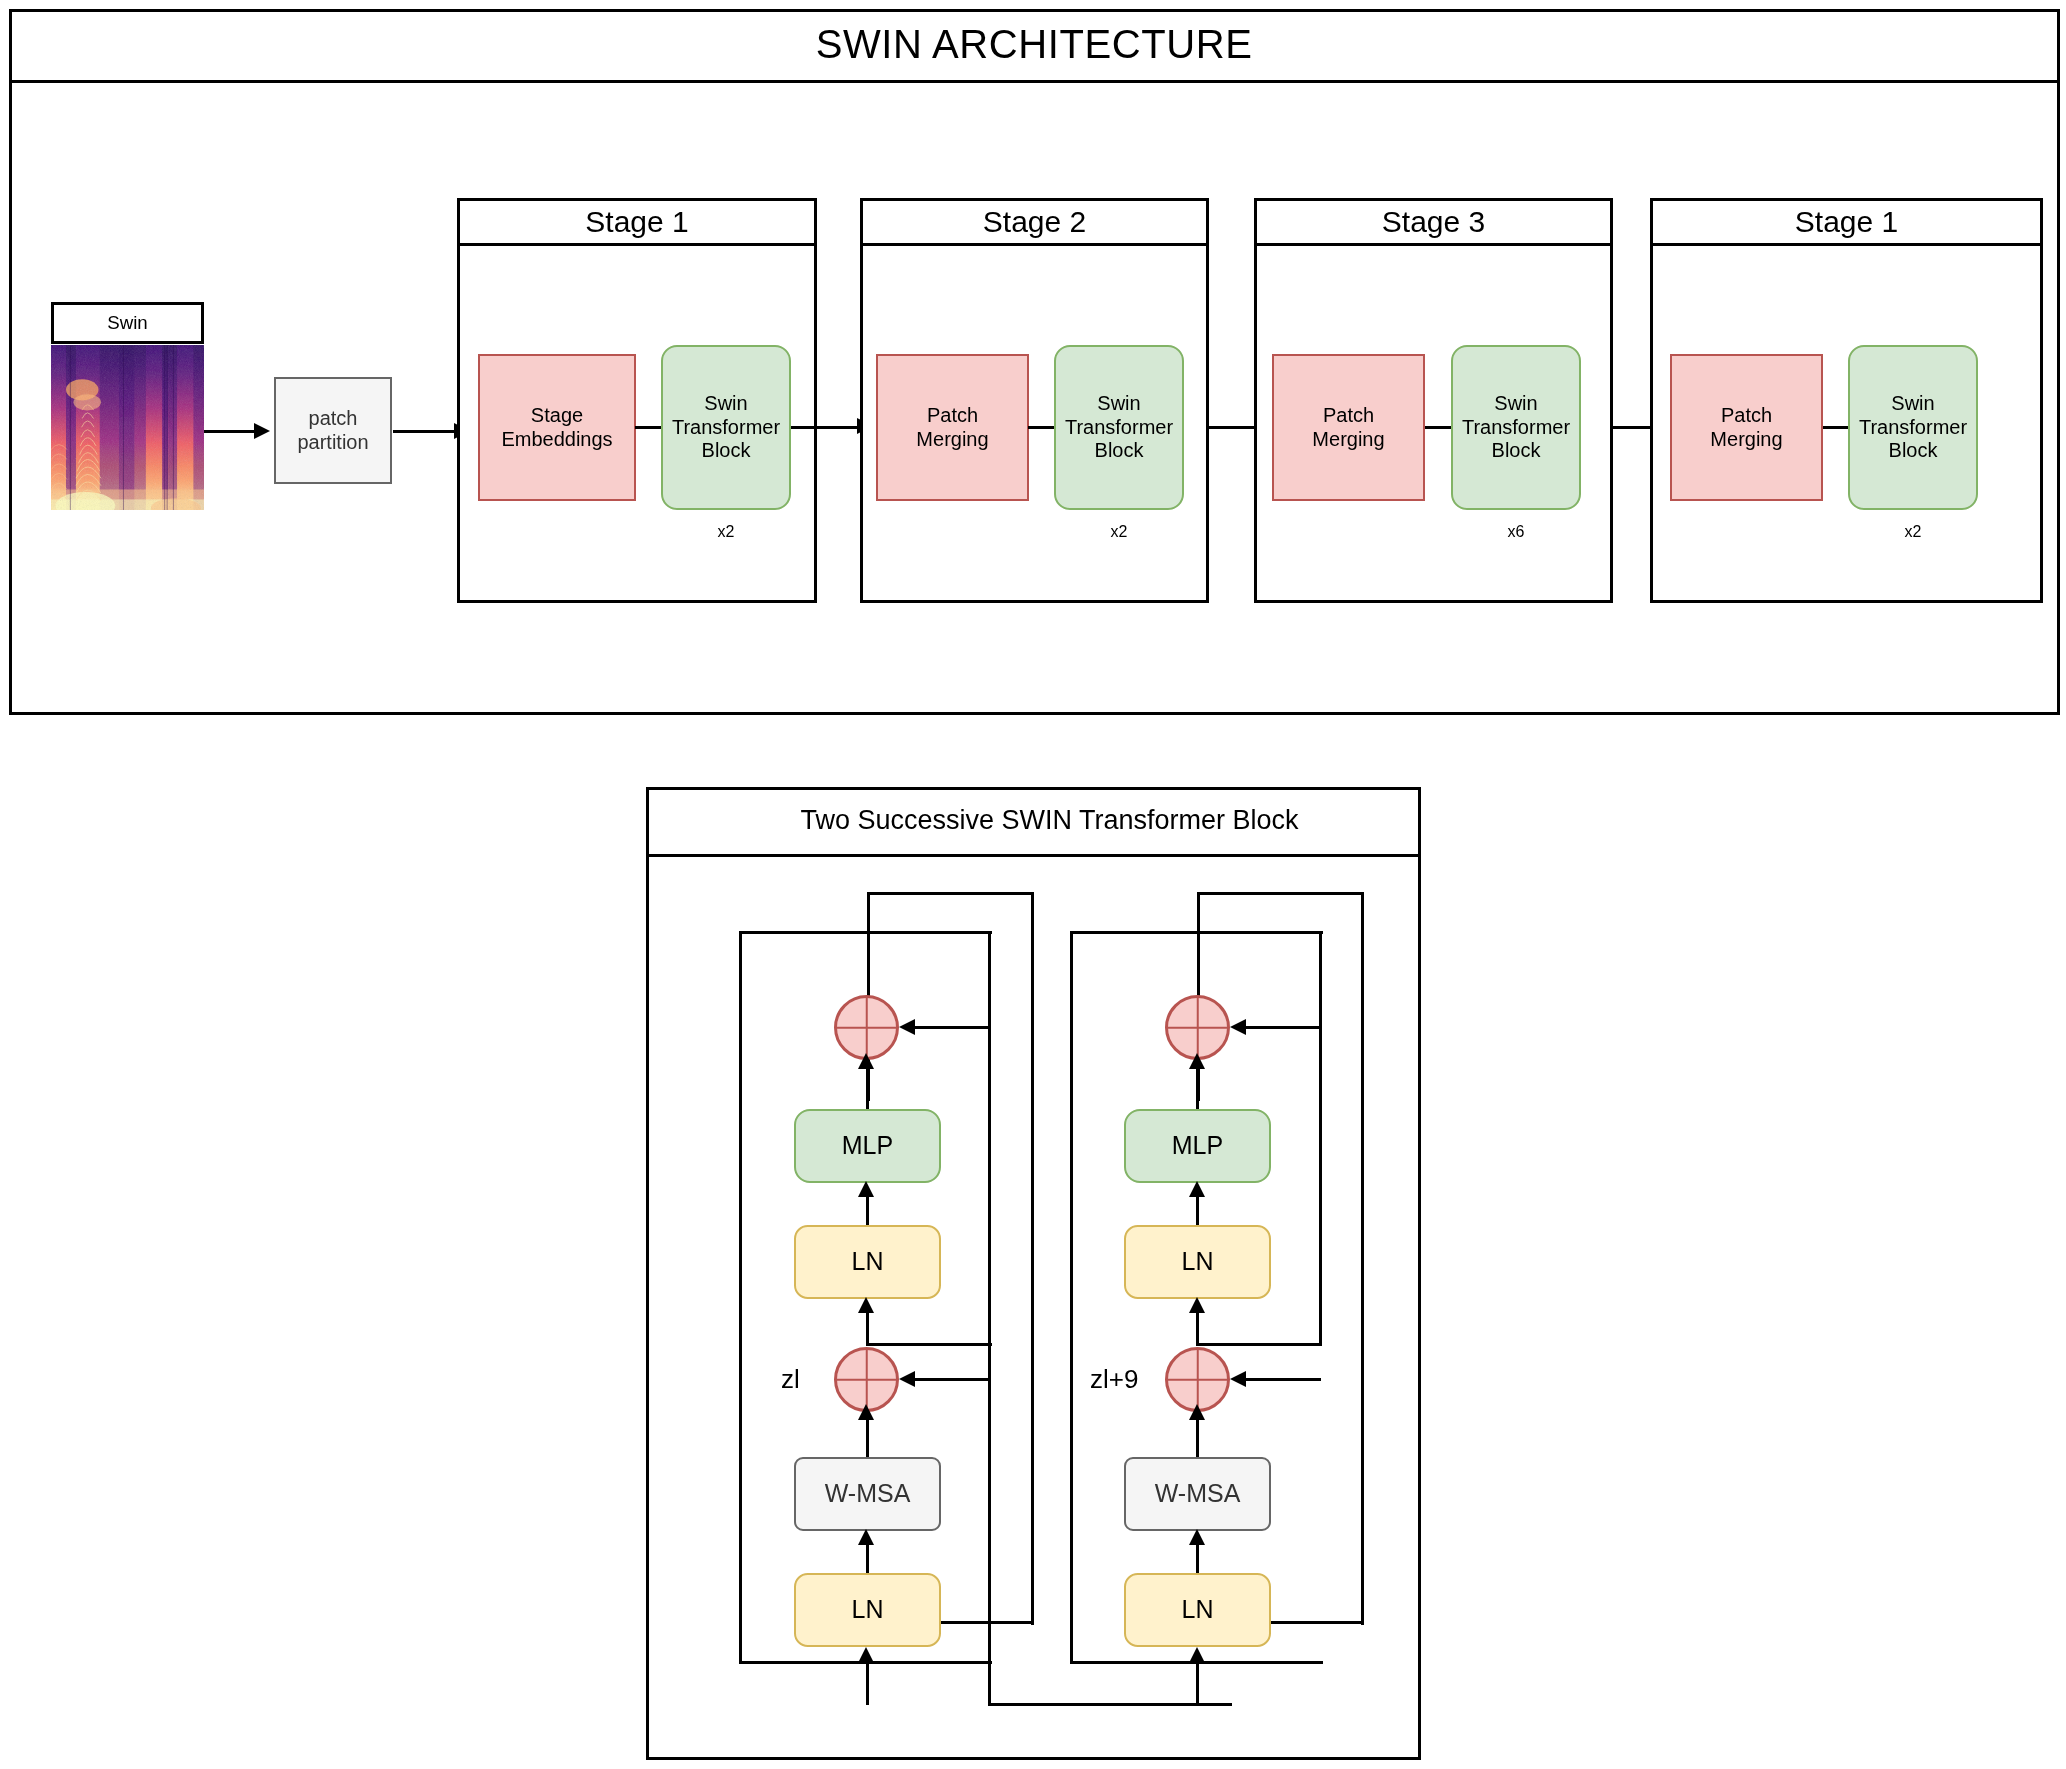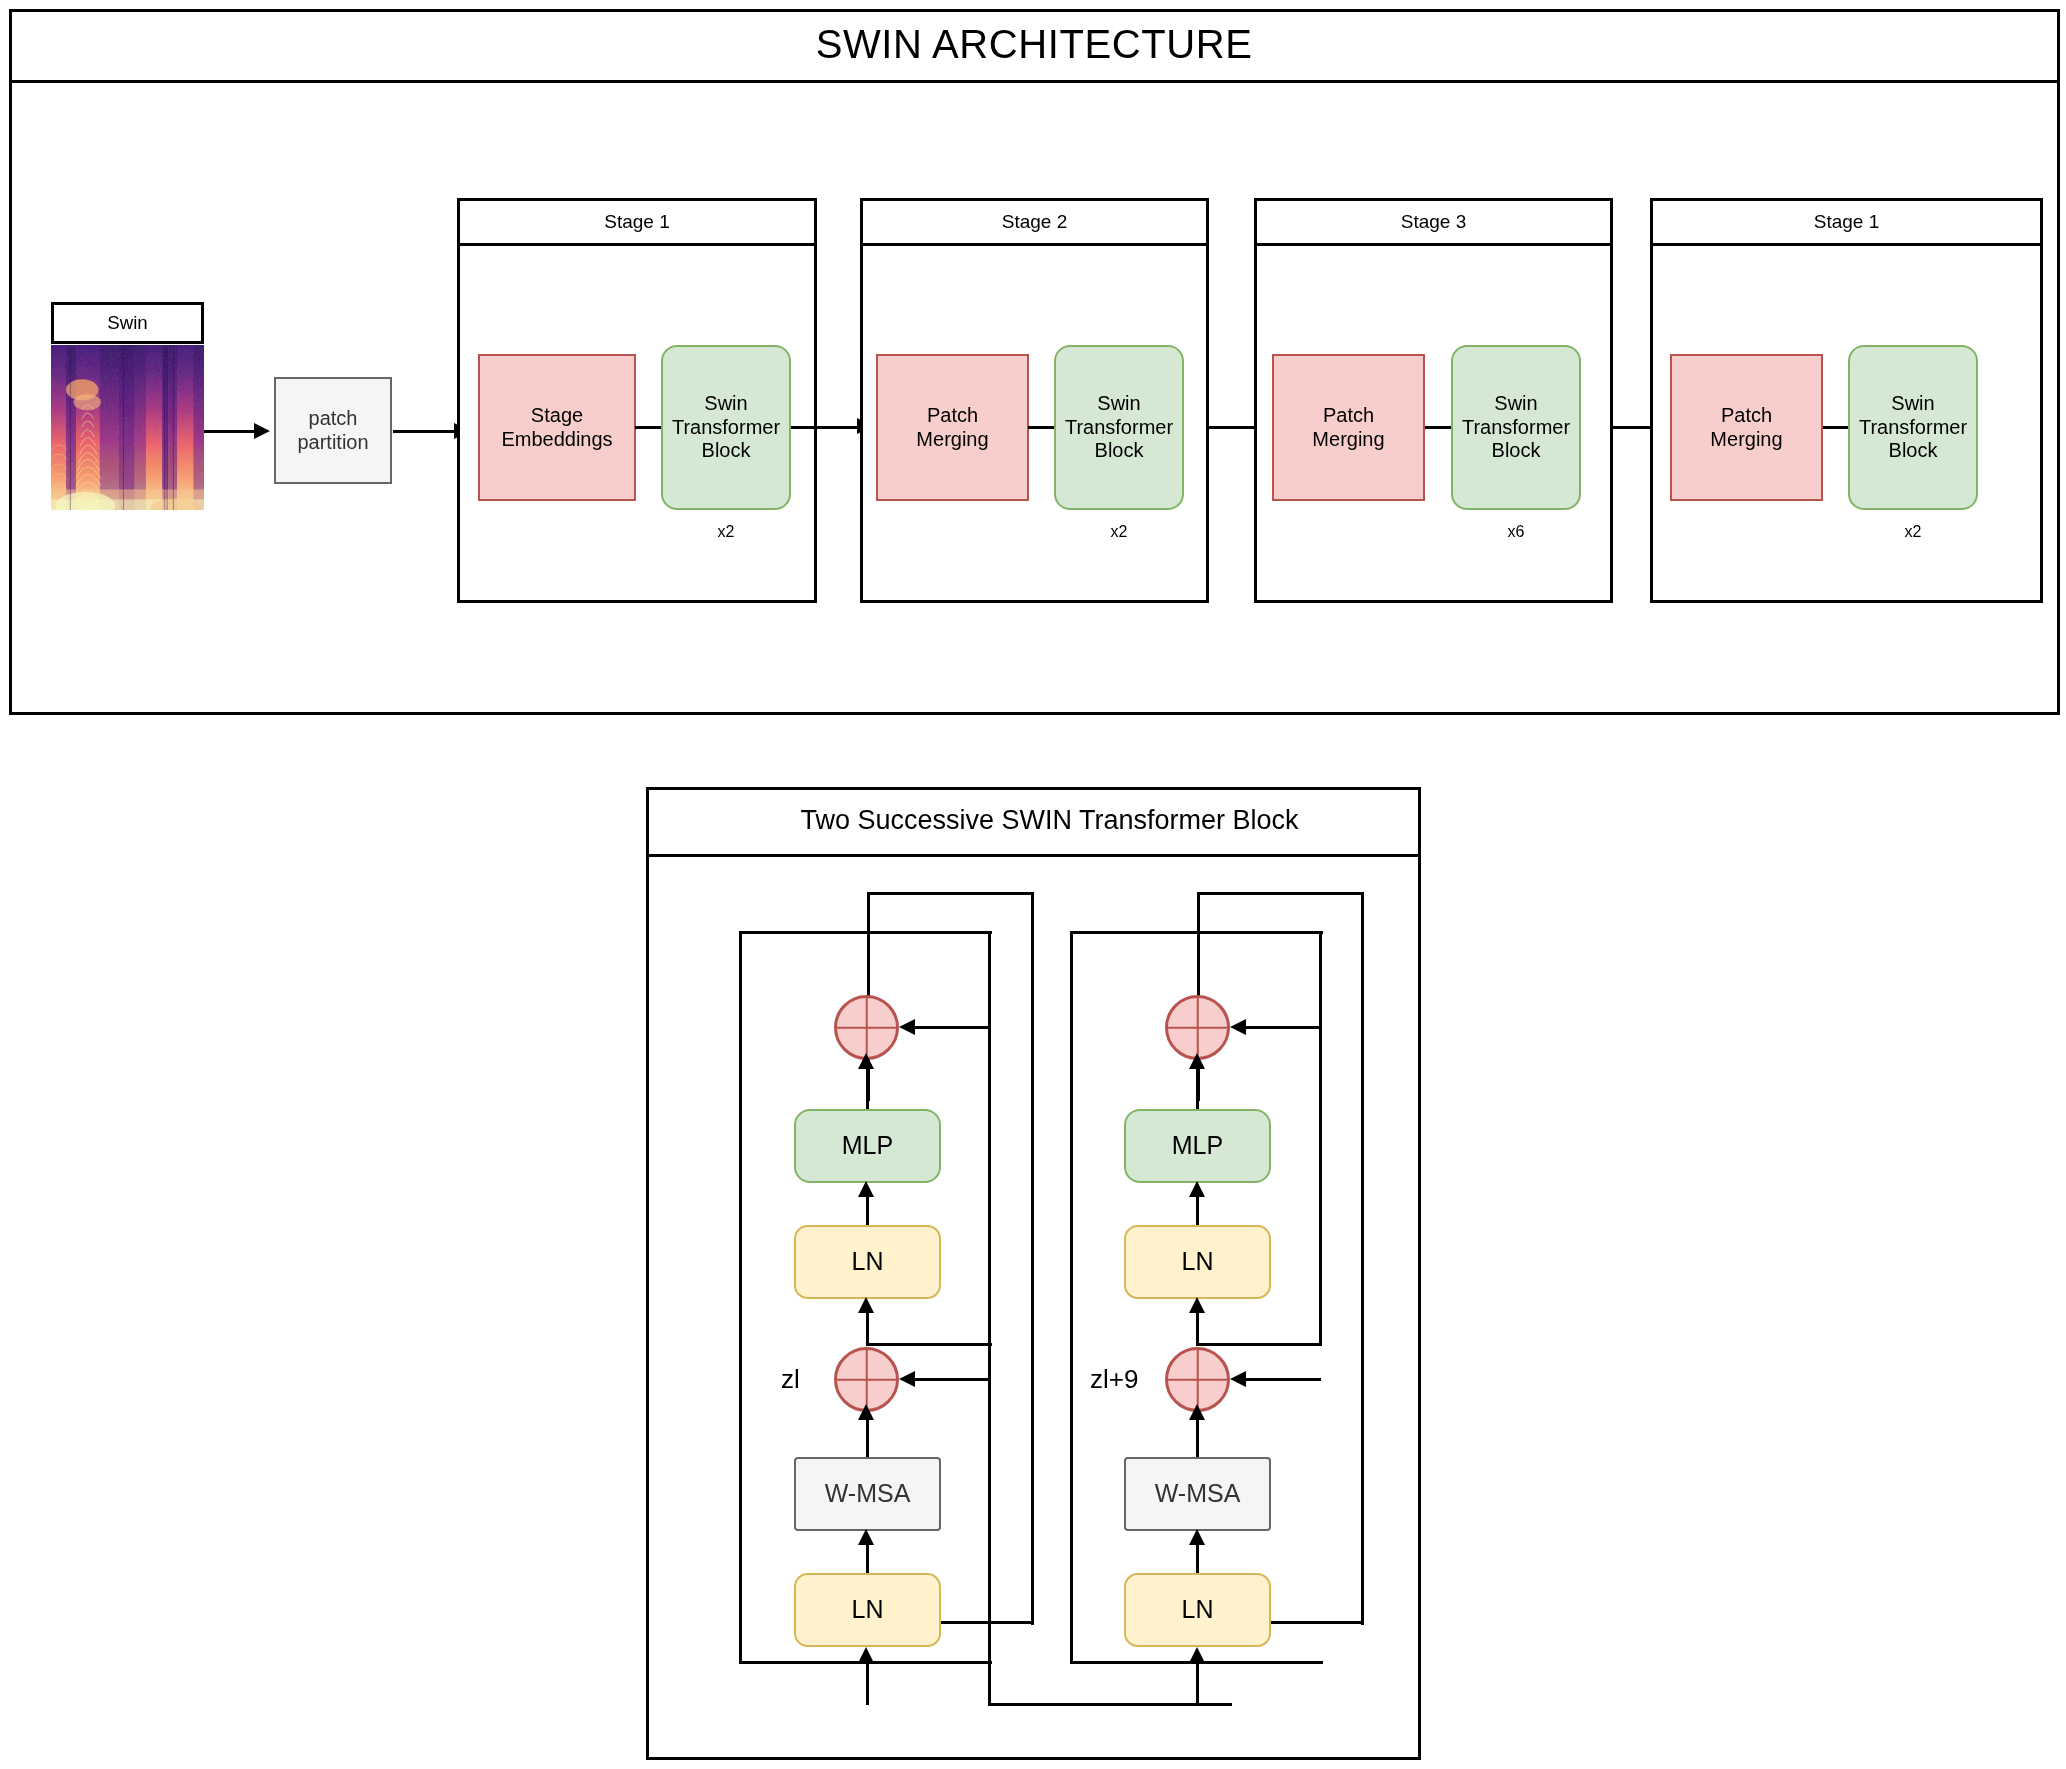--- a/index.html
+++ b/index.html
@@ -39,27 +39,27 @@
 
   
   .node{
     display:flex;align-items:center;justify-content:center;text-align:center;
     line-height:1.18;
   }
   .gray-box{background:#f5f5f5;border:2.5px solid #666666;color:#333;}
   .pink-box{background:#f8cecc;border:2.5px solid #b85450;color:#000;}
   .green-box{background:#d5e8d4;border:2.5px solid #82b366;color:#000;border-radius:16px;}
   .yellow-box{background:#fff2cc;border:2.5px solid #d6b656;color:#000;border-radius:13.7px;}
-  .gray-round{background:#f5f5f5;border:2.5px solid #666666;color:#333;border-radius:4px;}
+  .gray-round{background:#f5f5f5;border:2.5px solid #666666;color:#333;border-radius:9px;}
 
   
   .stage-frame{border:3.1px solid #000;background:#fff;}
   .stage-title{
     border-bottom:3.1px solid #000;width:100%;height:42px;
-    display:flex;align-items:center;justify-content:center;font-size:19px;
+    display:flex;align-items:center;justify-content:center;font-size:30px;
   }
   .rep-label{font-size:16px;text-align:center;}
 
   
   .hline{background:#000;height:2.5px;}
   .arrow-r{
     width:0;height:0;border-top:8.7px solid transparent;border-bottom:8.7px solid transparent;
     border-left:16px solid #000;
   }
   .arrow-u{

